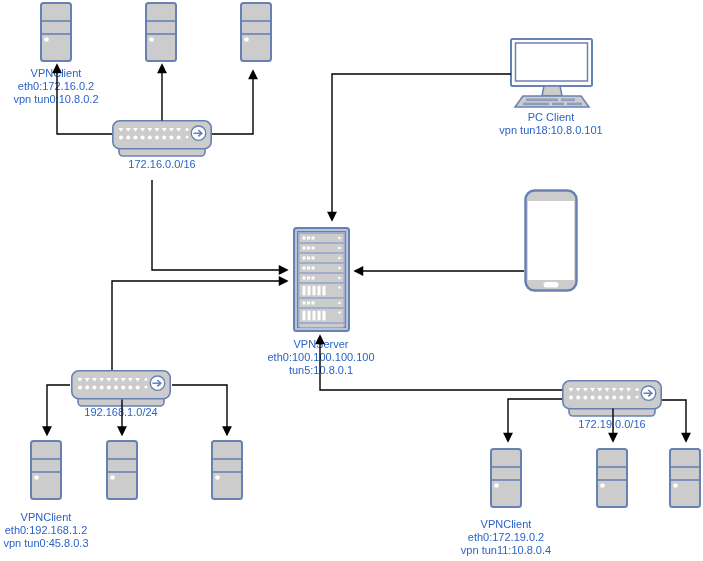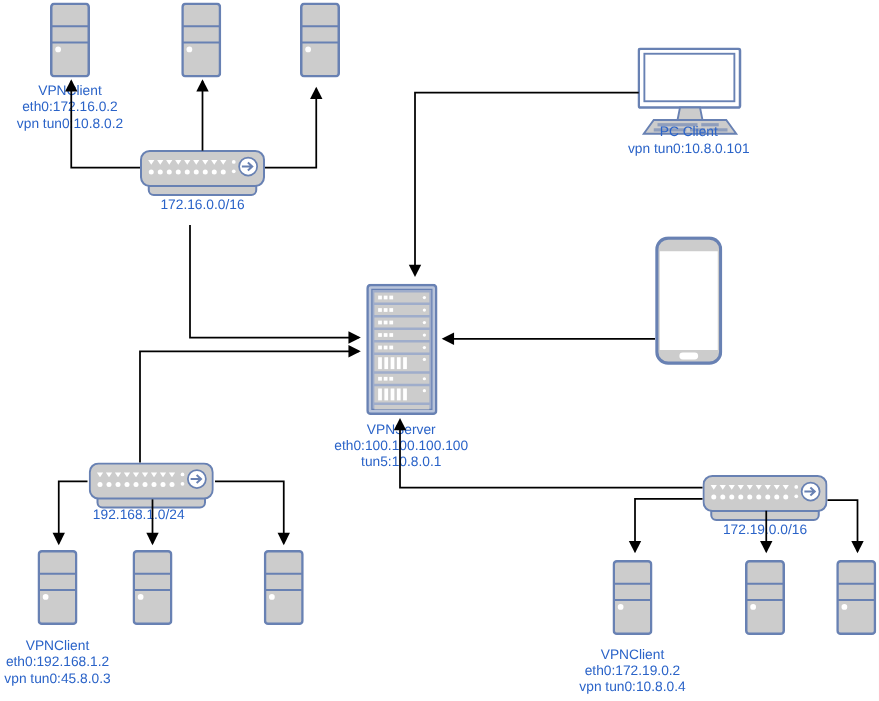--- a/index.html
+++ b/index.html
@@ -230,44 +230,44 @@
     </div>
 
   <div class="label" style="left:56px;top:67px">
     <span>VPNClient</span>
     <span>eth0:172.16.0.2</span>
     <span>vpn tun0:10.8.0.2</span>
   </div>
   <div class="label net" style="left:162px;top:157px">
     <span>172.16.0.0/16</span>
   </div>
-  <div class="label" style="left:551px;top:100px">
+  <div class="label" style="left:551px;top:111px">
     <span>PC Client</span>
-    <span>vpn tun0:10.8.0.101</span>
+    <span>vpn tun18:10.8.0.101</span>
   </div>
   <div class="label" style="left:321px;top:338px">
     <span>VPNServer</span>
     <span>eth0:100.100.100.100</span>
     <span>tun5:10.8.0.1</span>
   </div>
-  <div class="label net" style="left:111px;top:405px">
+  <div class="label net" style="left:121px;top:405px">
     <span>192.168.1.0/24</span>
   </div>
   <div class="label" style="left:46px;top:511px">
     <span>VPNClient</span>
     <span>eth0:192.168.1.2</span>
     <span>vpn tun0:45.8.0.3</span>
   </div>
   <div class="label net" style="left:612px;top:417px">
     <span>172.19.0.0/16</span>
   </div>
   <div class="label" style="left:506px;top:518px">
     <span>VPNClient</span>
     <span>eth0:172.19.0.2</span>
-    <span>vpn tun0:10.8.0.4</span>
+    <span>vpn tun11:10.8.0.4</span>
   </div>
 
   <svg class="edges" width="703" height="561" viewBox="0 0 703 561">
     <defs>
       <marker id="arrowhead" viewBox="0 0 10 10" refX="8" refY="5" markerWidth="11" markerHeight="11" orient="auto-start-reverse" markerUnits="userSpaceOnUse">
         <path class="connfill" d="M0.5,0.5 L9.5,5 L0.5,9.5 Z"></path>
       </marker>
     </defs>
     <polyline class="conn" points="112,134 57,134 57,65" marker-end="url(#arrowhead)"></polyline>
     <polyline class="conn" points="162,120.5 162,65" marker-end="url(#arrowhead)"></polyline>

